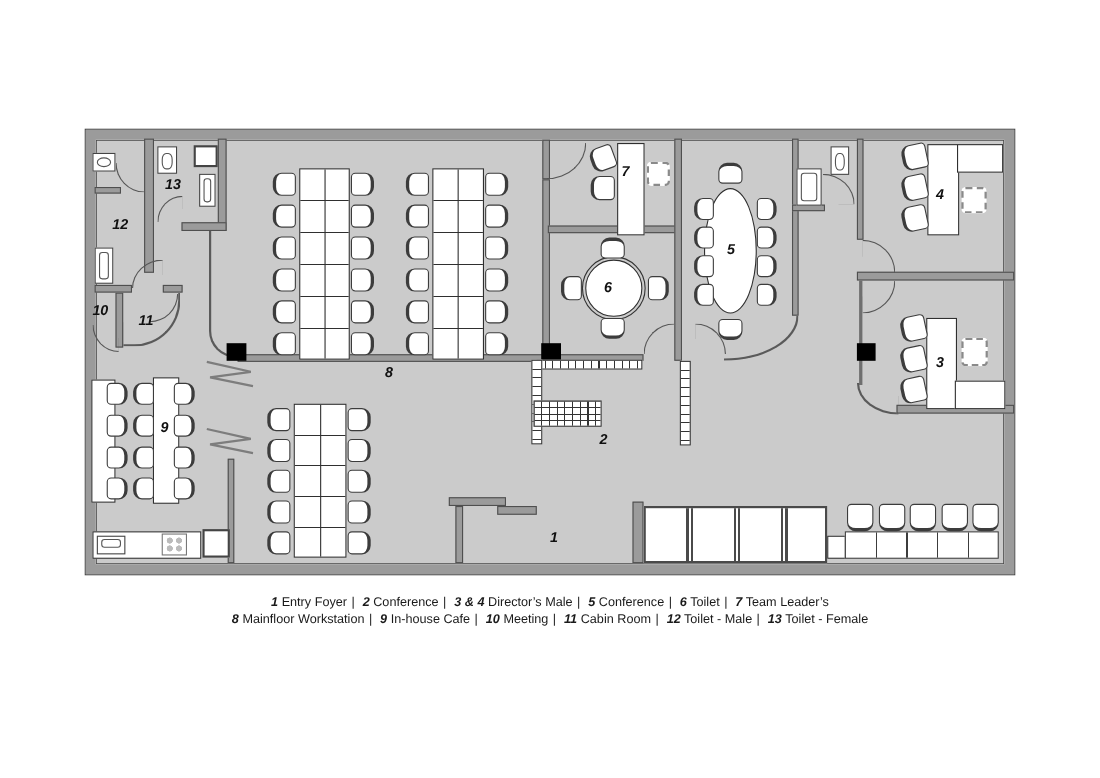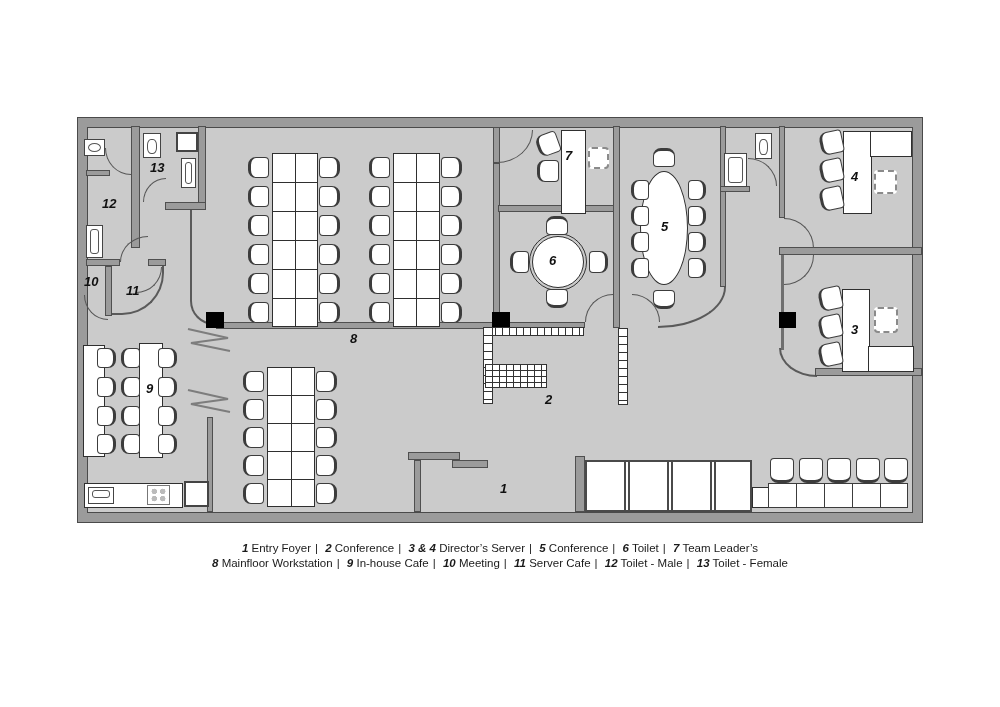--- a/index.html
+++ b/index.html
@@ -262,27 +262,27 @@
       <div class="chair back-b" style="left: 798.5px; top: 458px; width: 24px; height: 25px;"></div>
       <div class="chair back-b" style="left: 827px; top: 458px; width: 24px; height: 25px;"></div>
       <div class="chair back-b" style="left: 855.5px; top: 458px; width: 24px; height: 25px;"></div>
       <div class="chair back-b" style="left: 884px; top: 458px; width: 24px; height: 25px;"></div>
     </div>
 
   <div id="legend">
     <div>
       <span><b>1</b> <span>Entry Foyer</span></span><span class="sep">|</span>
       <span><b>2</b> <span>Conference</span></span><span class="sep">|</span>
-      <span><b>3 &amp; 4</b> <span>Director’s Server</span></span><span class="sep">|</span>
+      <span><b>3 &amp; 4</b> <span>Director’s Male</span></span><span class="sep">|</span>
       <span><b>5</b> <span>Conference</span></span><span class="sep">|</span>
       <span><b>6</b> <span>Toilet</span></span><span class="sep">|</span>
       <span><b>7</b> <span>Team Leader’s</span></span>
     </div>
     <div>
       <span><b>8</b> <span>Mainfloor Workstation</span></span><span class="sep">|</span>
       <span><b>9</b> <span>In-house Cafe</span></span><span class="sep">|</span>
       <span><b>10</b> <span>Meeting</span></span><span class="sep">|</span>
-      <span><b>11</b> <span>Server Cafe</span></span><span class="sep">|</span>
+      <span><b>11</b> <span>Cabin Room</span></span><span class="sep">|</span>
       <span><b>12</b> <span>Toilet - Male</span></span><span class="sep">|</span>
       <span><b>13</b> <span>Toilet - Female</span></span>
     </div>
   </div>
 </div>
 
 </body></html>

